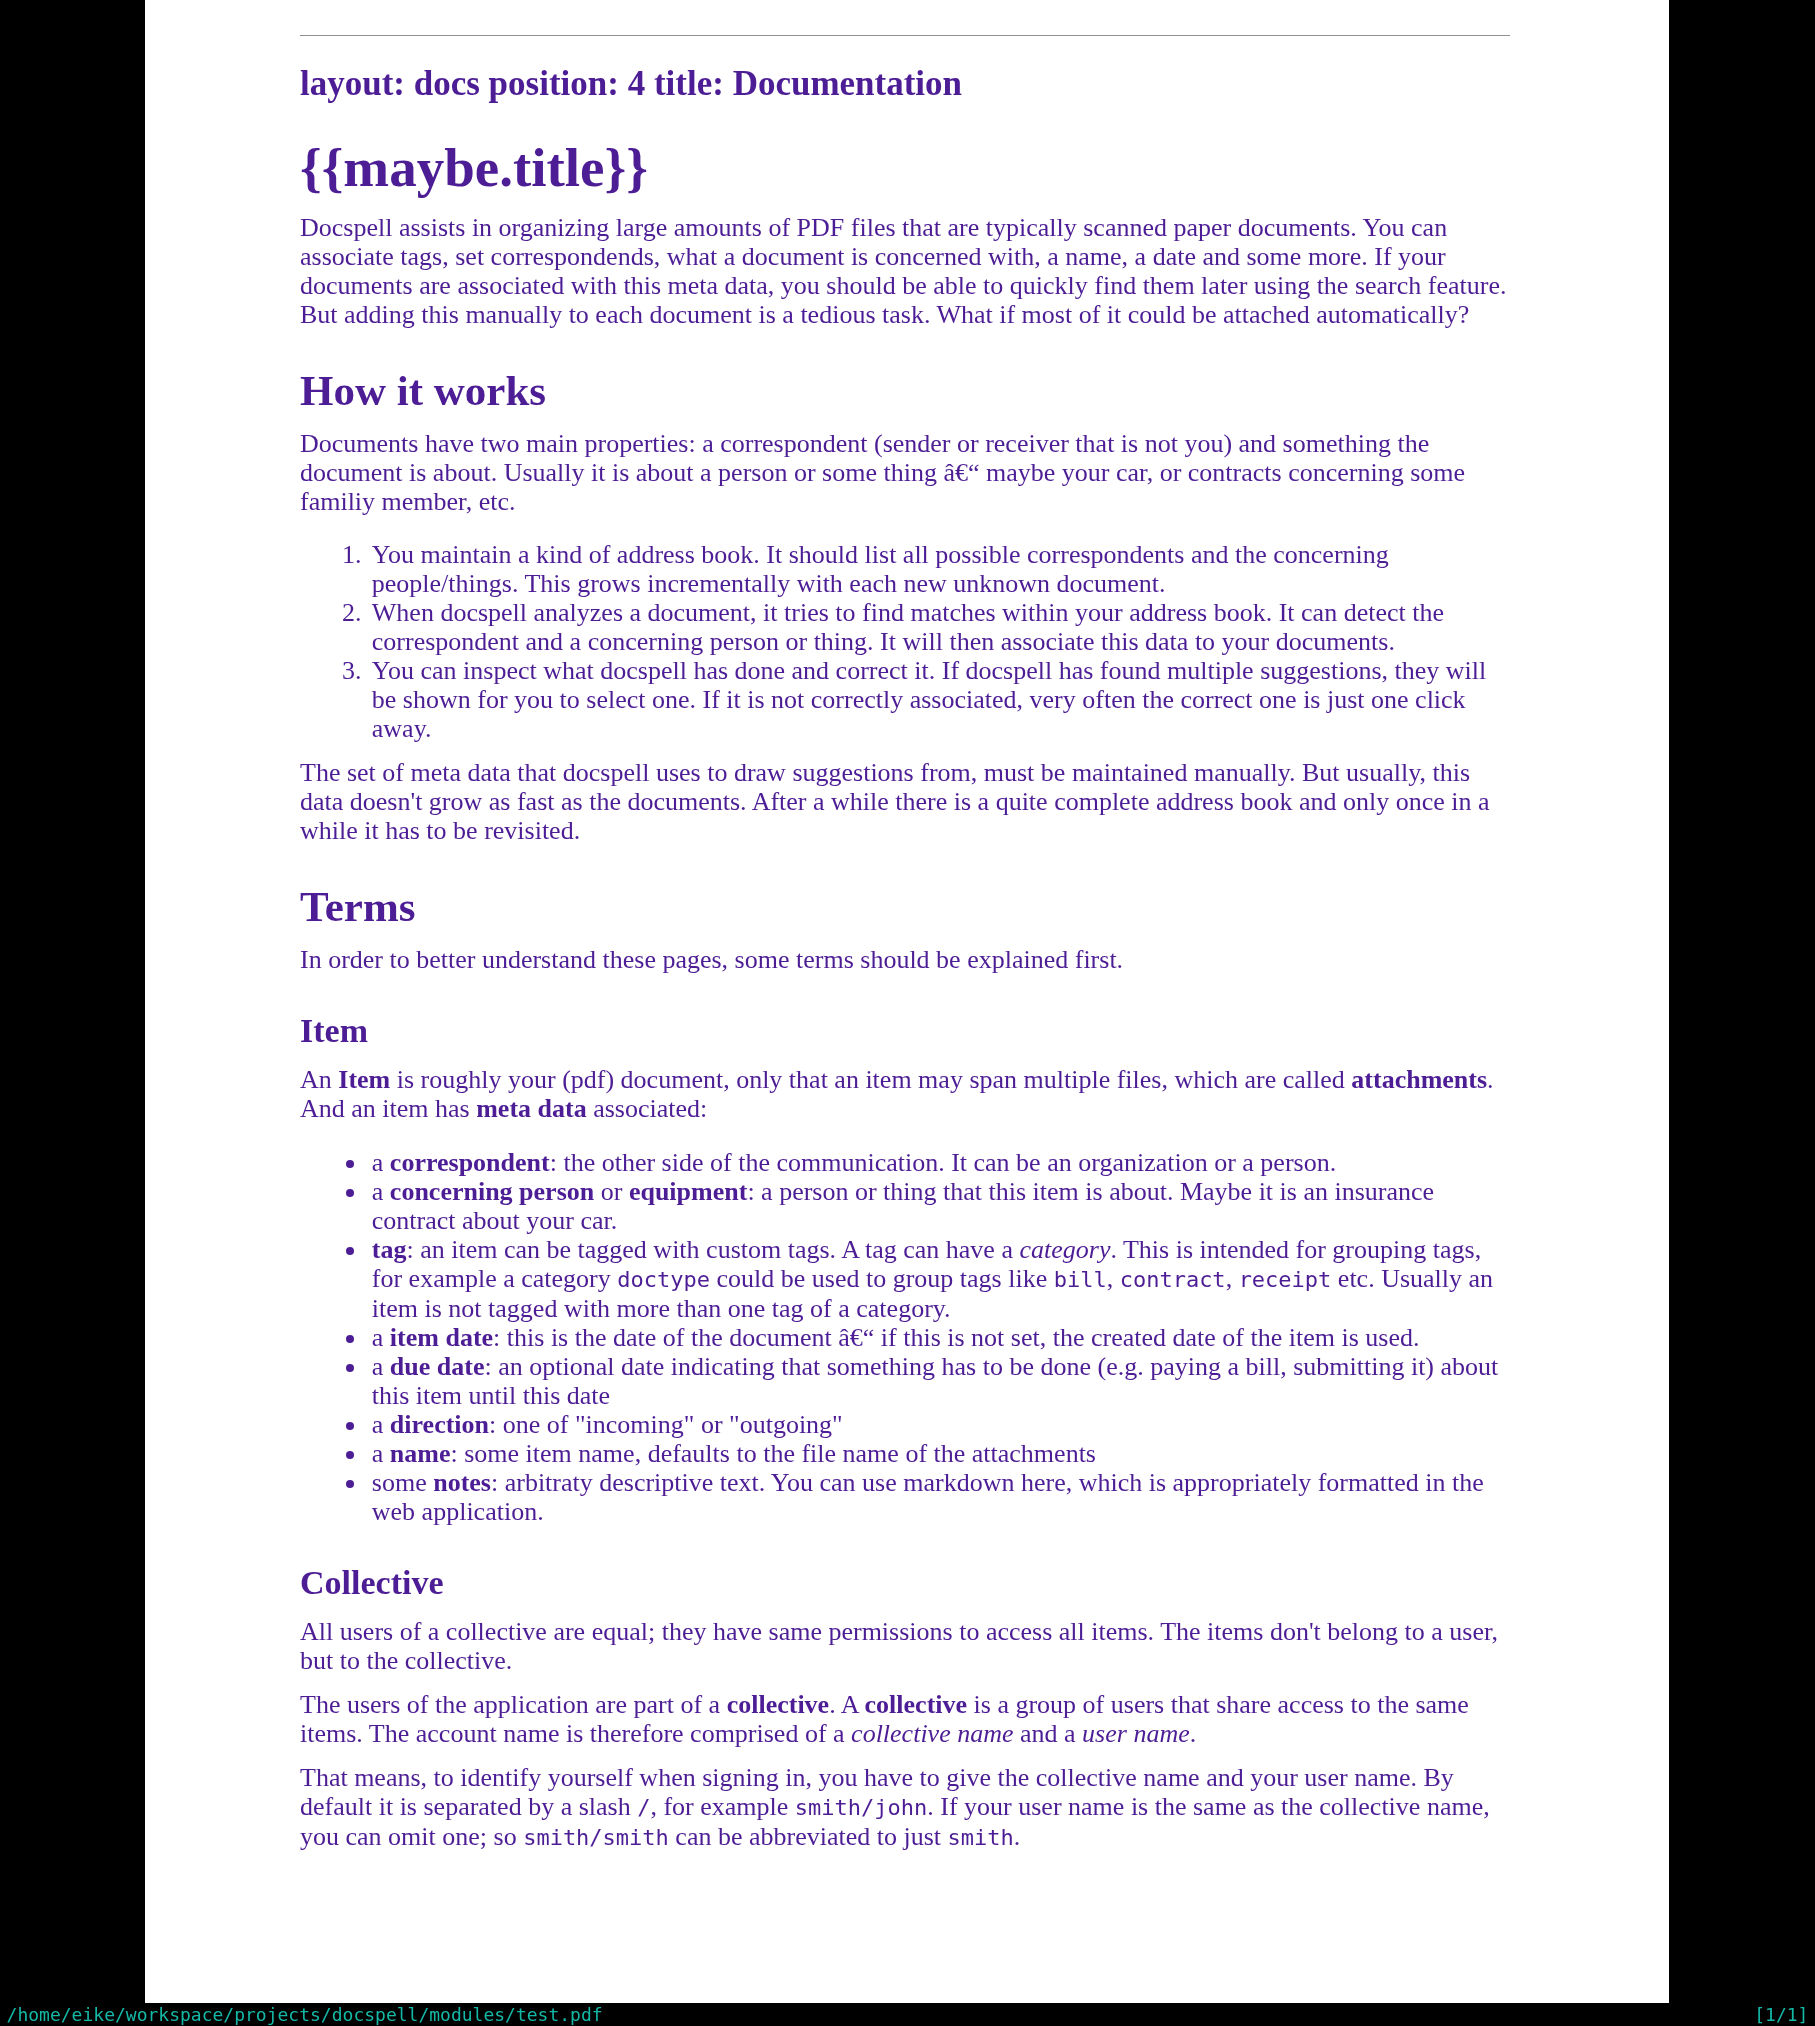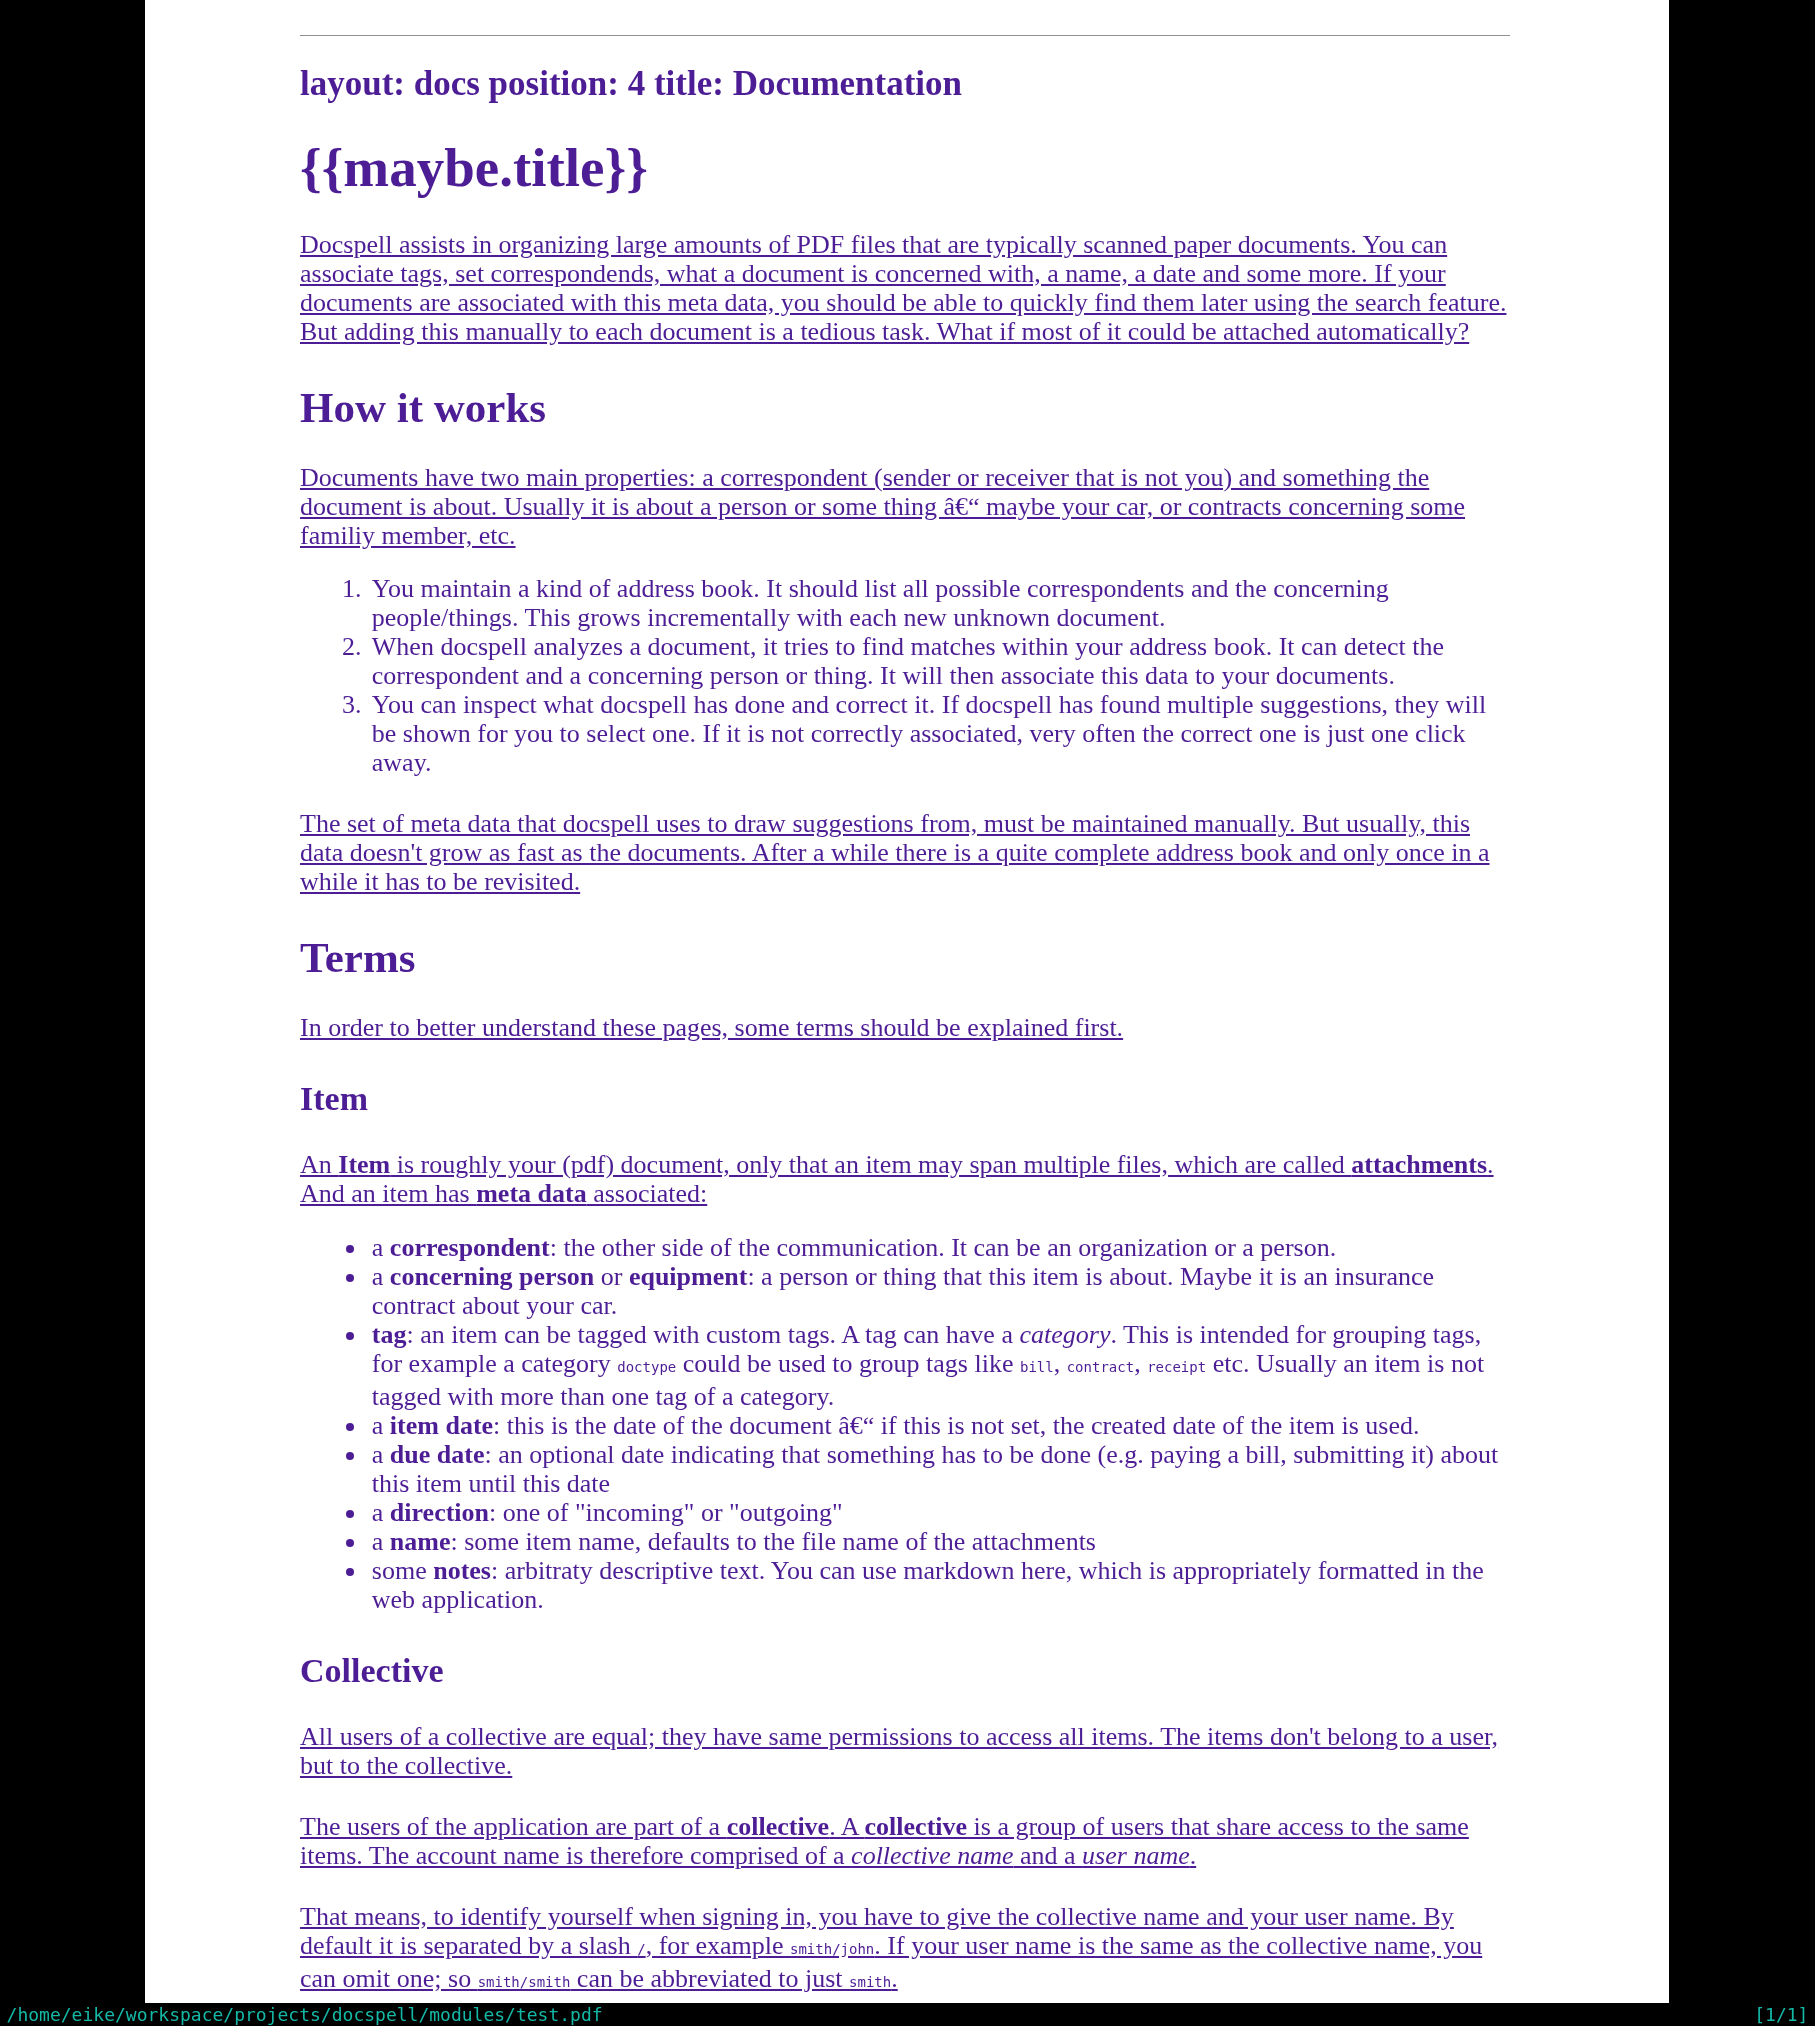--- a/index.html
+++ b/index.html
@@ -46,35 +46,34 @@
   }
   h3 {
     font-size: 34px;
     line-height: 38px;
     margin: 38px 0 0 0;
     font-weight: bold;
   }
   p {
     font-size: 26px;
     line-height: 29px;
-    margin: 32px 0 0 0;
-    text-decoration: underline;
+    margin: 15px 0 0 0;
   }
   ol, ul {
     font-size: 26px;
     line-height: 29px;
     margin: 24.6px 0 0 0;
     padding-left: 68px;
   }
   li { padding-left: 3.8px; }
   .b { font-weight: bold; }
   .i { font-style: italic; }
   .c {
     font-family: "DejaVu Sans Mono", monospace;
-    font-size: 14px;
+    font-size: 22px;
   }
   .statusbar {
     position: absolute;
     left: 0; bottom: 0;
     width: 100%; height: 23px;
     background: #000000;
     color: #14b8a6;
     font-family: "DejaVu Sans Mono", monospace;
     font-size: 18px;
     display: flex;

